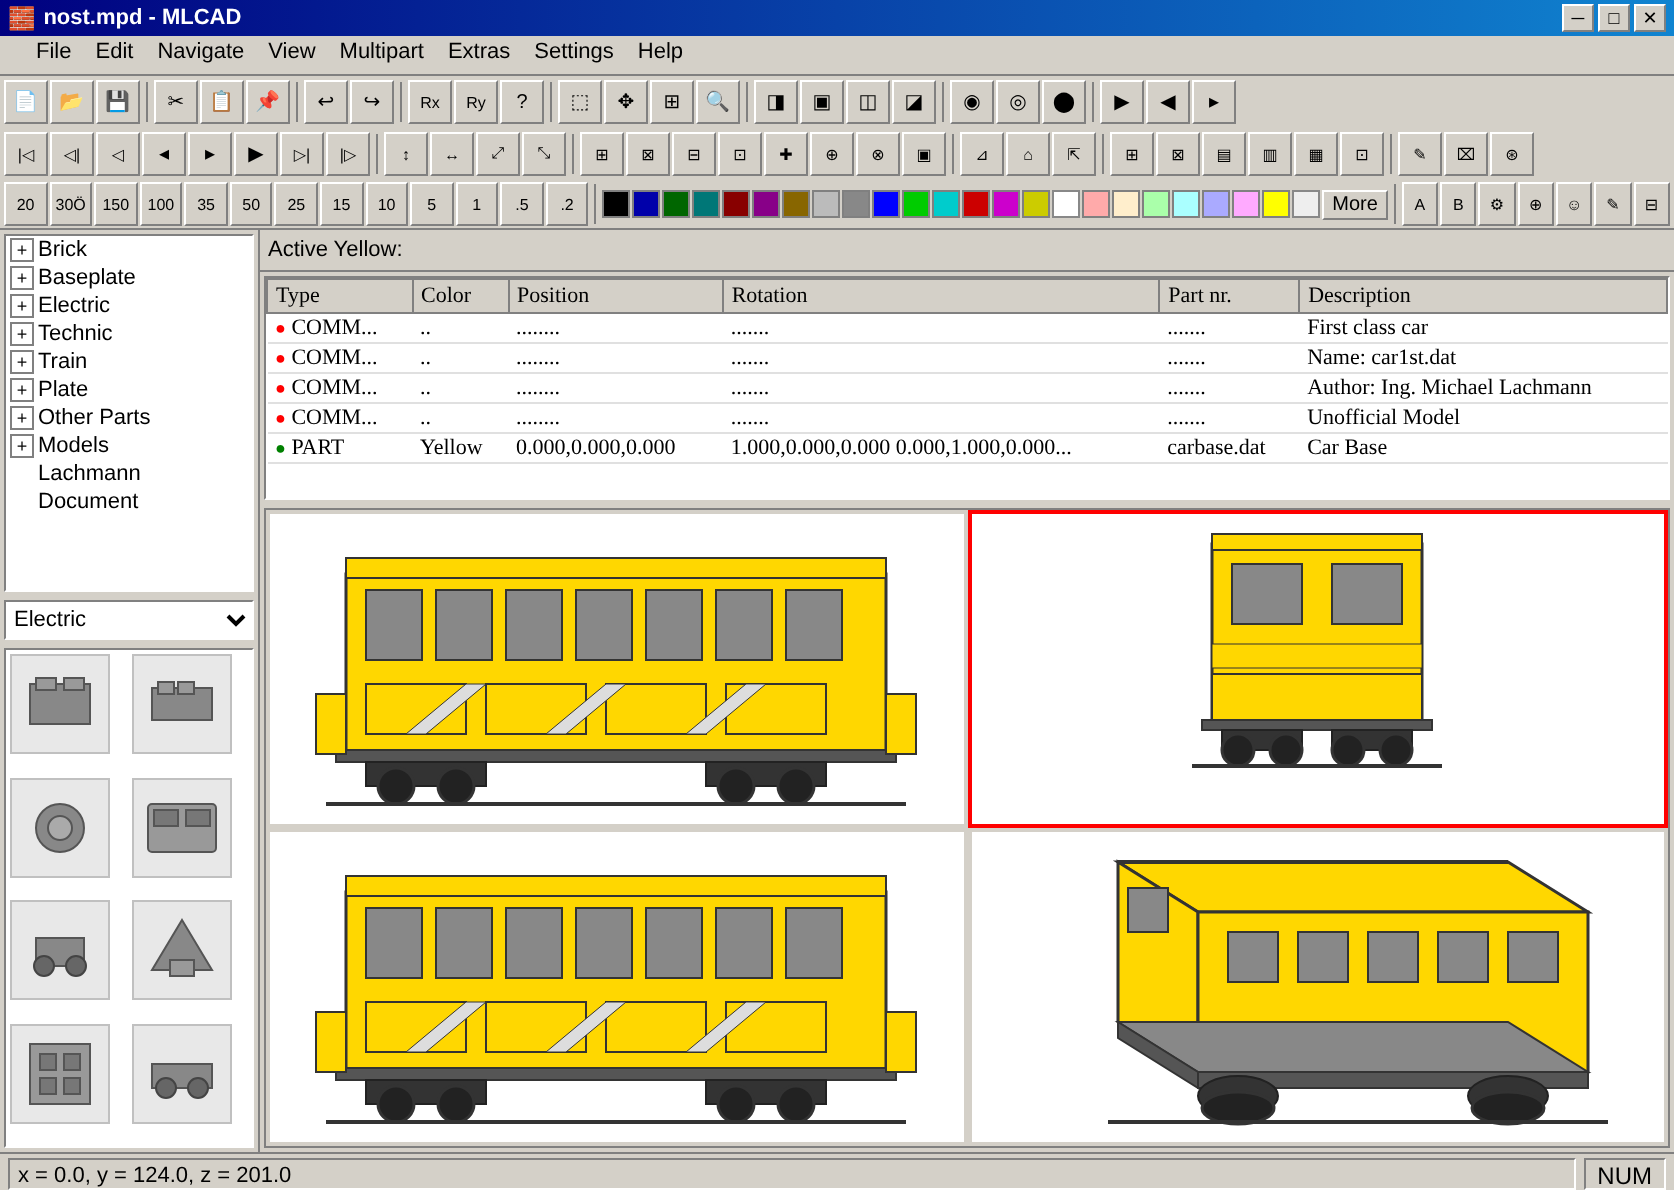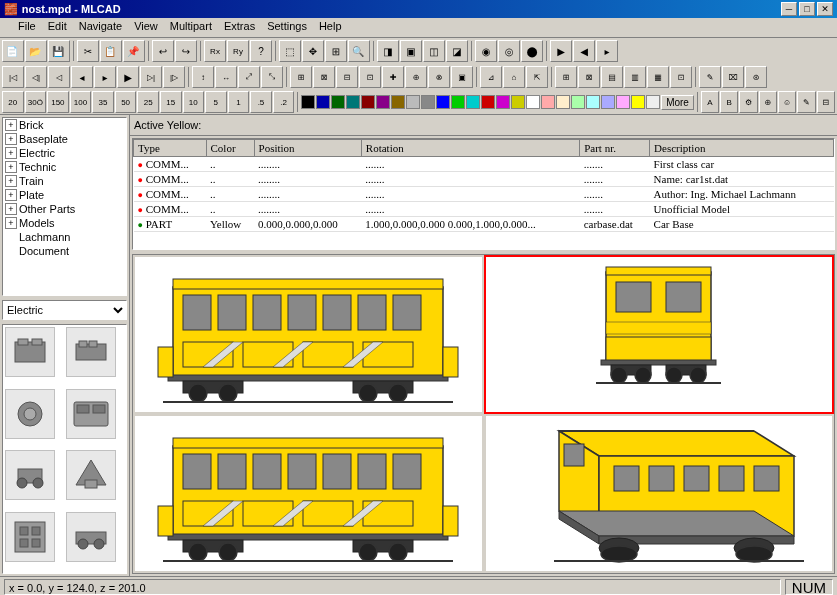--- a/index.html
+++ b/index.html
@@ -53,21 +53,21 @@
     .parts-table td { border-bottom: 1px solid #e0e0e0; padding: 1px 4px; white-space: nowrap; overflow: hidden; }
     
     
     .viewports-area { flex: 1; display: grid; grid-template-columns: 1fr 1fr; grid-template-rows: 1fr 1fr; gap: 0; border: 1px solid #808080; margin: 2px; background: #808080; }
     .viewport { background: white; overflow: hidden; position: relative; border: 2px solid #d4d0c8; }
     .viewport-content { width: 100%; height: 100%; display: flex; align-items: center; justify-content: center; }
     
     
     .status-bar { height: 20px; background: #d4d0c8; border-top: 1px solid #808080; display: flex; align-items: center; padding: 0 4px; justify-content: space-between; }
     .status-text { font-size: 11px; border: 1px solid; border-color: #808080 #fff #fff #808080; padding: 0 4px; height: 16px; line-height: 16px; flex: 1; }
-    .num-badge { border: 1px solid; border-color: #808080 #fff #fff #808080; padding: 0 6px; height: 16px; line-height: 16px; font-size: 15px; margin-left: 4px; }
+    .num-badge { border: 1px solid; border-color: #808080 #fff #fff #808080; padding: 0 6px; height: 16px; line-height: 16px; font-size: 12px; margin-left: 4px; }
     
     
     ::-webkit-scrollbar { width: 14px; height: 14px; }
     ::-webkit-scrollbar-track { background: #d4d0c8; }
     ::-webkit-scrollbar-thumb { background: #d4d0c8; border: 1px solid; border-color: #fff #808080 #808080 #fff; }
     
     .toolbar-row2 { display: flex; align-items: center; padding: 1px 2px; gap: 1px; height: 26px; }
   </style>
 </head>
 <body>

